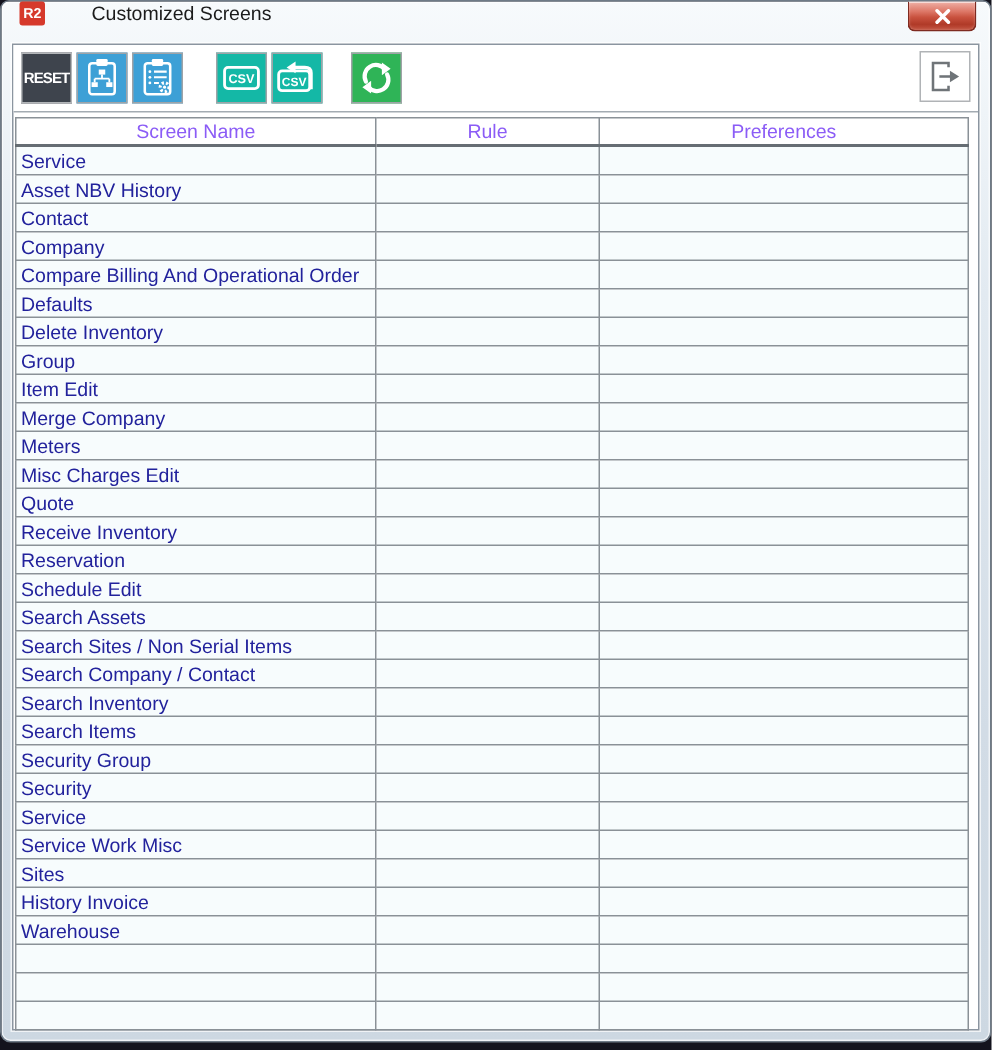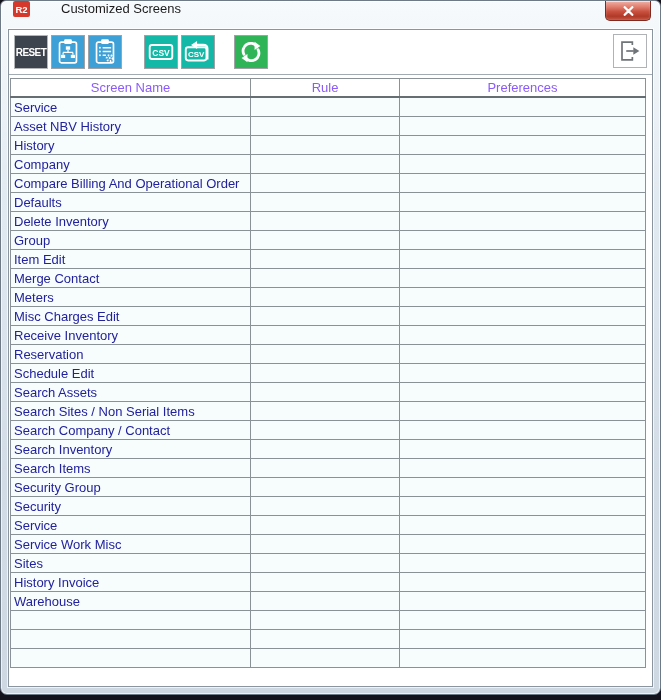--- a/index.html
+++ b/index.html
@@ -184,21 +184,21 @@
               <td></td>
             </tr>
 
             <tr>
               <td>Asset NBV History</td>
               <td></td>
               <td></td>
             </tr>
 
             <tr>
-              <td>History</td>
+              <td>Contact</td>
               <td></td>
               <td></td>
             </tr>
 
             <tr>
               <td>Company</td>
               <td></td>
               <td></td>
             </tr>
 
@@ -226,37 +226,42 @@
               <td></td>
             </tr>
 
             <tr>
               <td>Item Edit</td>
               <td></td>
               <td></td>
             </tr>
 
             <tr>
-              <td>Merge Contact</td>
+              <td>Merge Company</td>
               <td></td>
               <td></td>
             </tr>
 
             <tr>
               <td>Meters</td>
               <td></td>
               <td></td>
             </tr>
 
             <tr>
               <td>Misc Charges Edit</td>
               <td></td>
               <td></td>
             </tr>
 
+            <tr>
+              <td>Quote</td>
+              <td></td>
+              <td></td>
+            </tr>
 
             <tr>
               <td>Receive Inventory</td>
               <td></td>
               <td></td>
             </tr>
 
             <tr>
               <td>Reservation</td>
               <td></td>

